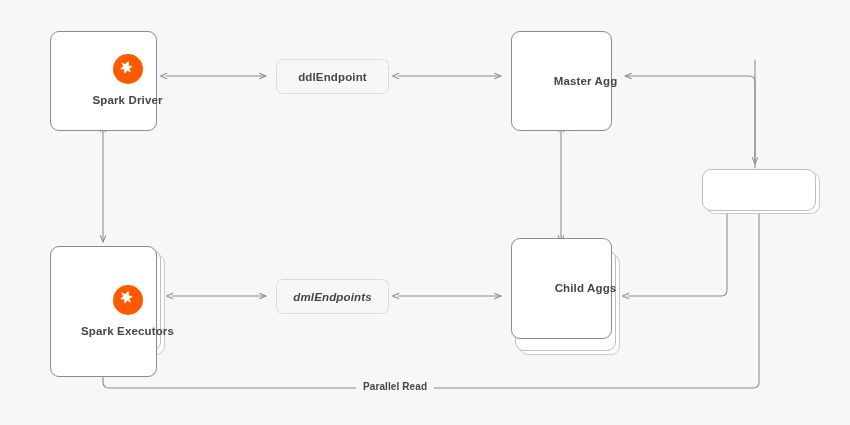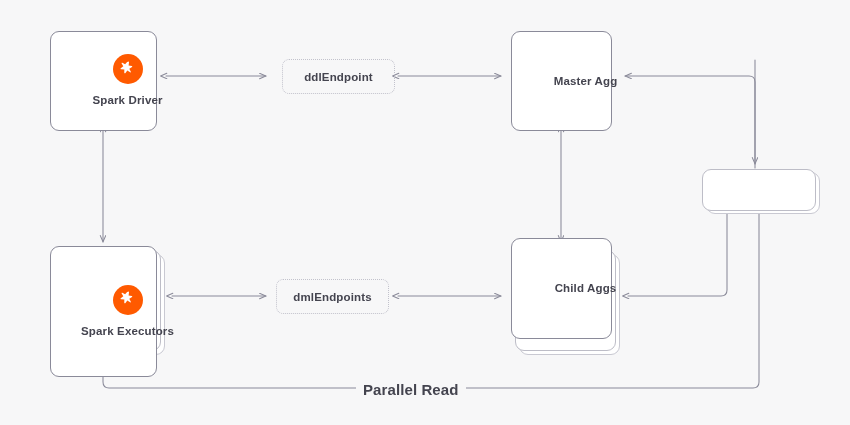--- a/index.html
+++ b/index.html
@@ -93,21 +93,21 @@
     font-size: 11.5px;
     font-weight: 600;
     color: #44444f;
     letter-spacing: 0.15px;
     white-space: nowrap;
   }
 
   
   .wire-label {
     position: absolute;
-    font-size: 15px;
+    font-size: 10px;
     font-weight: 700;
     color: #44444f;
     letter-spacing: 0.1px;
     background: #f7f7f8;
     padding: 0 7px;
     white-space: nowrap;
     z-index: 4;
   }
 </style>
 </head>
@@ -151,21 +151,21 @@
 
   <div class="node with-icon" style="left:50px; top:31px; width:107px; height:100px;">
     <div class="spark-icon">
       <svg width="19" height="19" viewBox="0 0 24 24" aria-hidden="true">
         <path d="M12.6 2.2c.5-.5 1.4-.1 1.3.6l-.5 4.1 4 .6c.7.1.9 1 .3 1.4l-3.4 2.1 1.9 3.7c.3.6-.4 1.3-1 .9l-3.4-2.2-2.6 3.2c-.4.5-1.3.2-1.3-.5l.1-4.1-4.1-.3c-.7-.1-1-.9-.4-1.4l3.2-2.3-2.1-3.5c-.4-.6.3-1.4.9-1l3.5 2 2.5-3z" fill="#ffffff"></path>
       </svg>
     </div>
     <div class="node-label">Spark Driver</div>
   </div>
 
-  <div class="endpoint" style="left:282px; top:59px; width:113px; height:35px;">
+  <div class="endpoint" style="left:276px; top:59px; width:113px; height:35px;">
     <span class="endpoint-label">ddlEndpoint</span>
   </div>
 
   <div class="node" style="left:511px; top:31px; width:101px; height:100px;">
     <div class="node-label">Master Agg</div>
   </div>
 
   <div class="stack-layer" style="left:706px; top:172px; width:114px; height:42px;"></div>
   <div class="stack-layer l2" style="left:702px; top:169px; width:114px; height:42px;"></div>
 
@@ -173,21 +173,21 @@
   <div class="stack-layer l2" style="left:54px; top:250px; width:107px; height:101px;"></div>
   <div class="node with-icon" style="left:50px; top:246px; width:107px; height:131px;">
     <div class="spark-icon">
       <svg width="19" height="19" viewBox="0 0 24 24" aria-hidden="true">
         <path d="M12.6 2.2c.5-.5 1.4-.1 1.3.6l-.5 4.1 4 .6c.7.1.9 1 .3 1.4l-3.4 2.1 1.9 3.7c.3.6-.4 1.3-1 .9l-3.4-2.2-2.6 3.2c-.4.5-1.3.2-1.3-.5l.1-4.1-4.1-.3c-.7-.1-1-.9-.4-1.4l3.2-2.3-2.1-3.5c-.4-.6.3-1.4.9-1l3.5 2 2.5-3z" fill="#ffffff"></path>
       </svg>
     </div>
     <div class="node-label">Spark Executors</div>
   </div>
 
-  <div class="endpoint" style="left:276px; top:279px; width:113px; height:35px;">
+  <div class="endpoint" style="left:276px; top:279px; width:113px; height:35px;font-style:italic;">
     <span class="endpoint-label">dmlEndpoints</span>
   </div>
 
   <div class="stack-layer" style="left:519px; top:254px; width:101px; height:101px;"></div>
   <div class="stack-layer l2" style="left:515px; top:250px; width:101px; height:101px;"></div>
   <div class="node" style="left:511px; top:238px; width:101px; height:101px;">
     <div class="node-label">Child Aggs</div>
   </div>
 
   <div class="wire-label" style="left:356px; top:381px;">Parallel Read</div>

